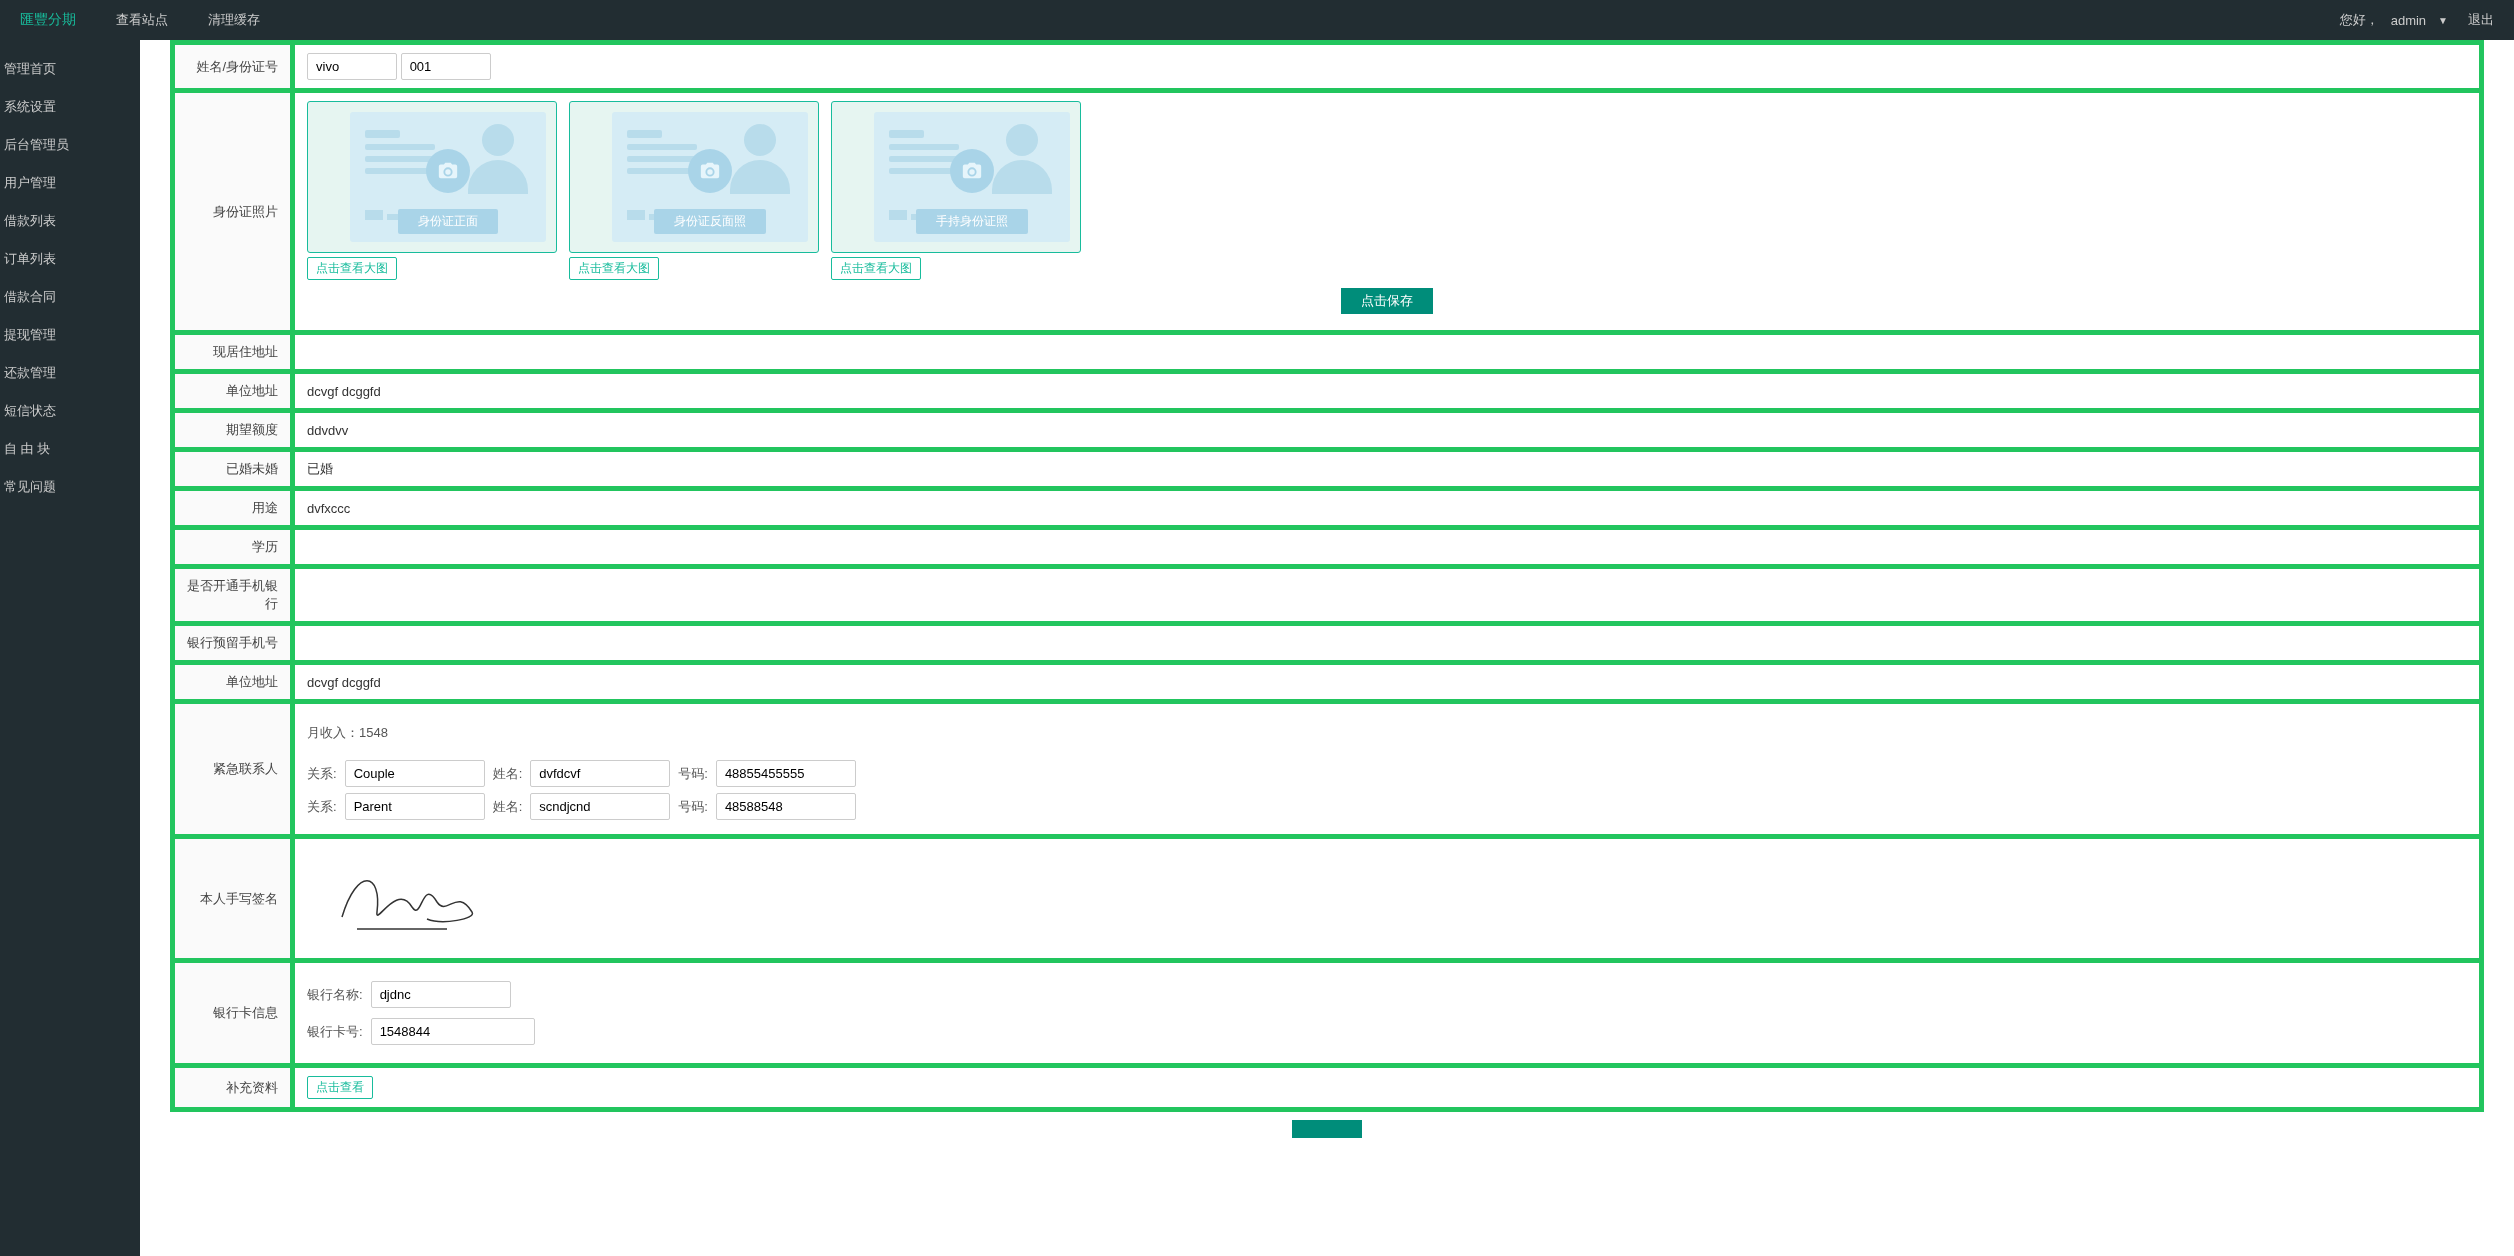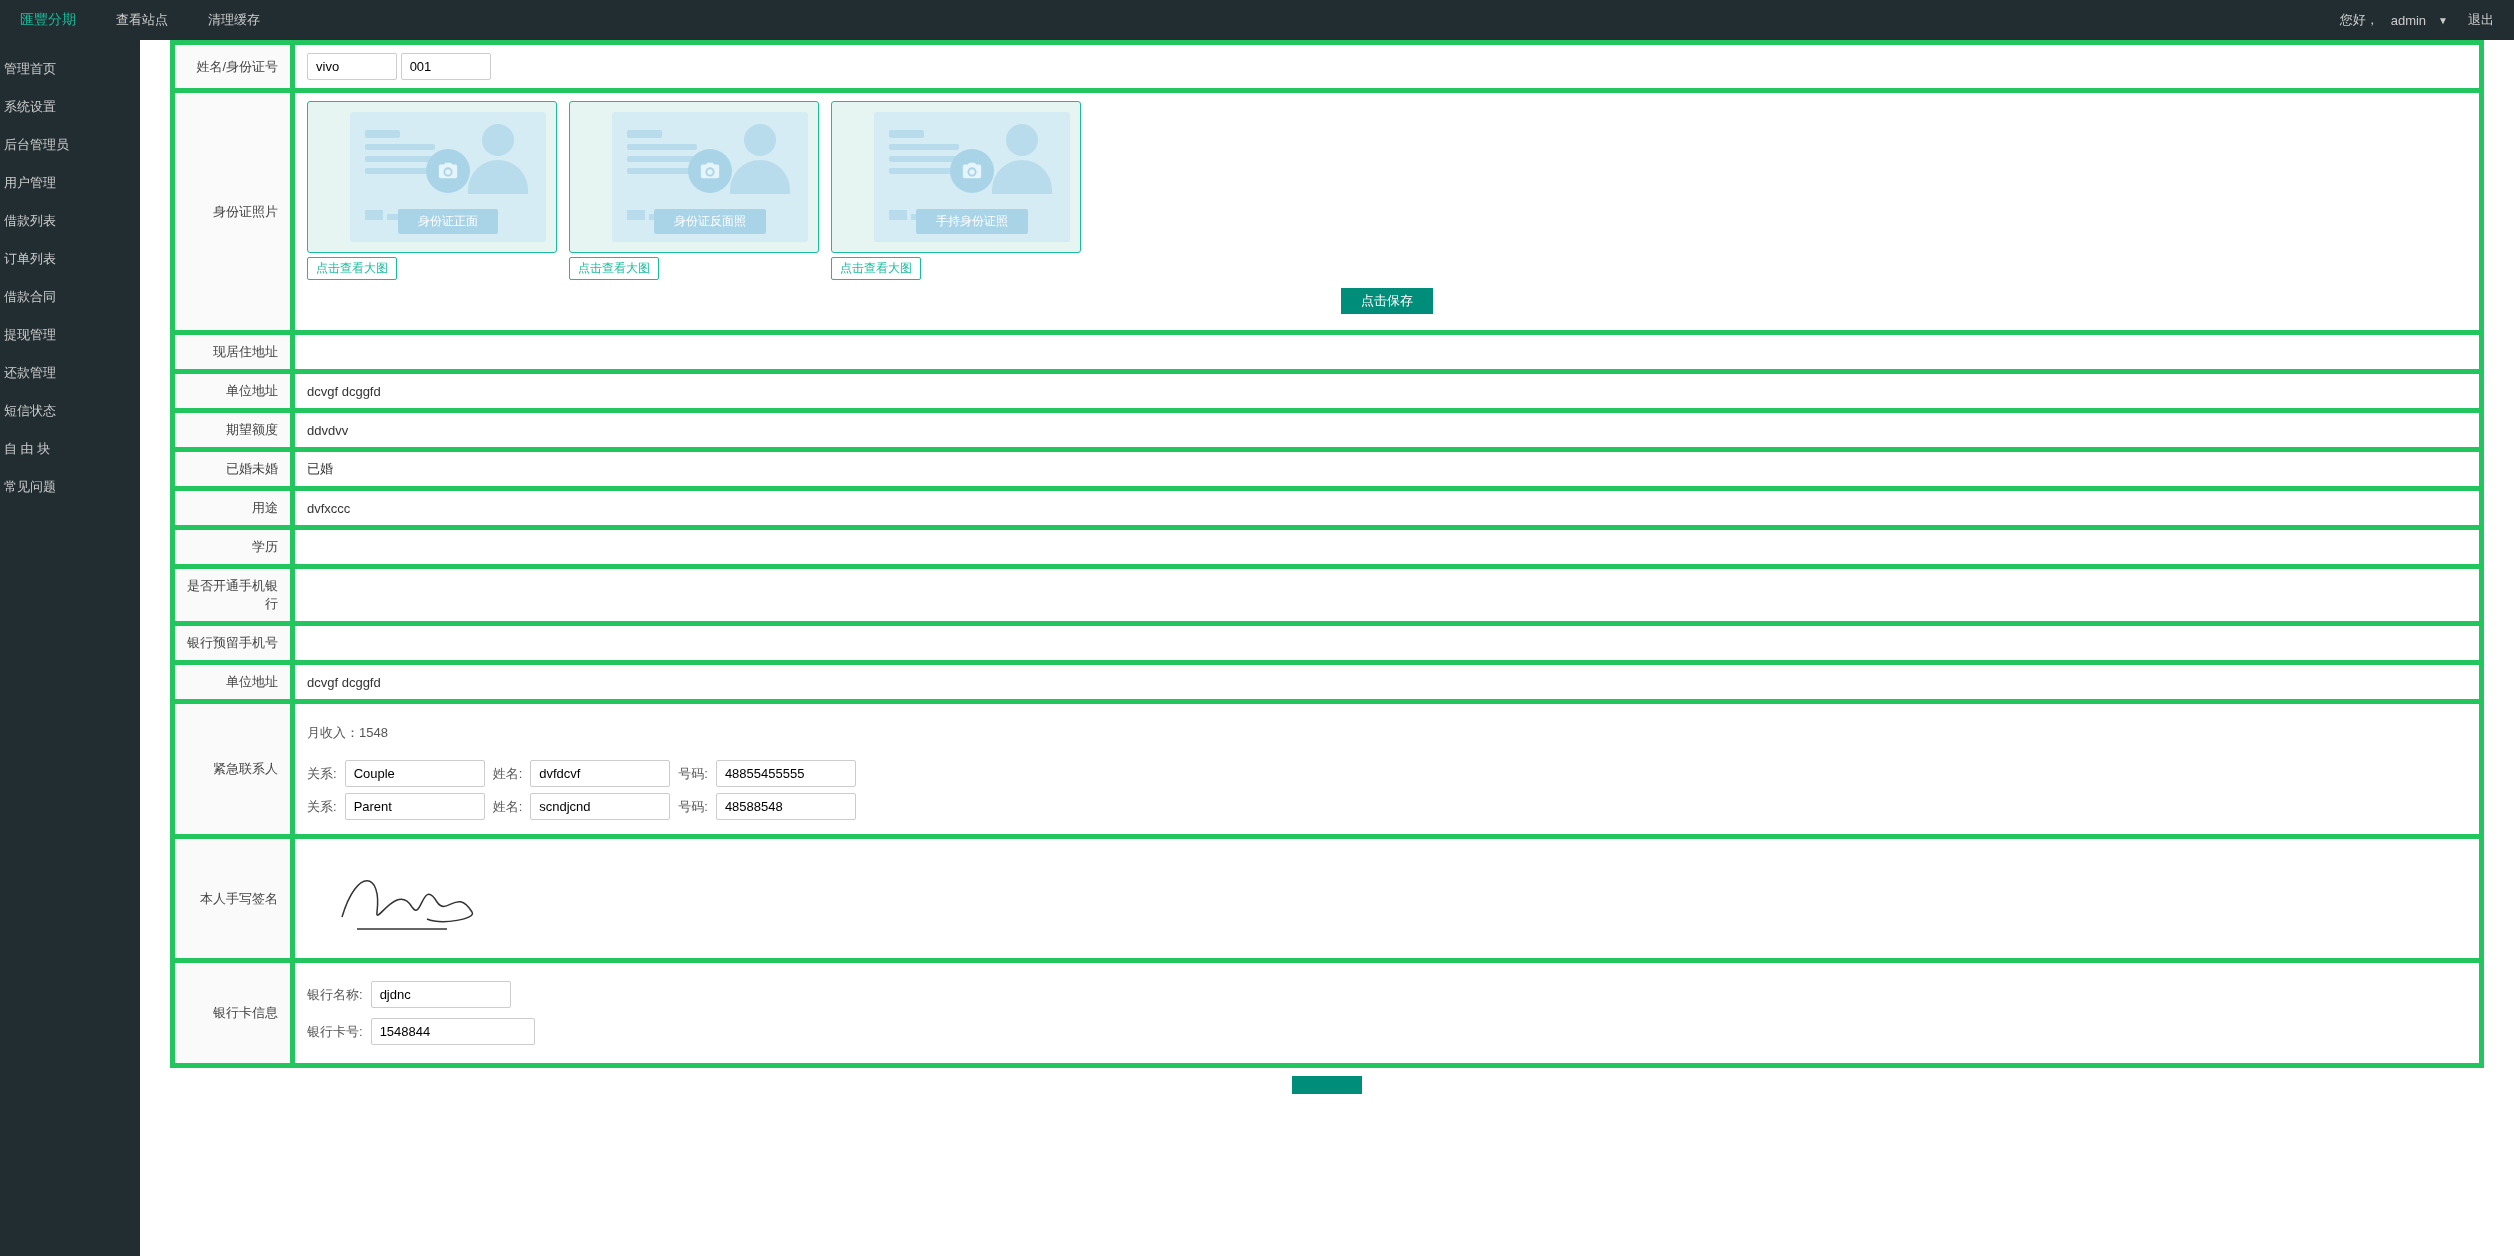--- a/index.html
+++ b/index.html
@@ -285,18 +285,24 @@
             <span class="inline-label">银行名称:</span>
             <input class="inp med" value="djdnc" style="">
           </div>
           <div class="inline-row">
             <span class="inline-label">银行卡号:</span>
             <input class="inp lg" value="1548844" style="">
           </div>
         </td>
       </tr>
 
+      <tr>
+        <td class="label-cell">补充资料</td>
+        <td class="value-cell view-btn-row">
+          <button class="btn-outline">点击查看</button>
+        </td>
+      </tr>
 
     </tbody>
       </table>
     <div class="extra-save"><button class="btn-solid" style="width:70px;height:18px;padding:0"></button></div>
   </div>
 </div>
 
 </body></html>

